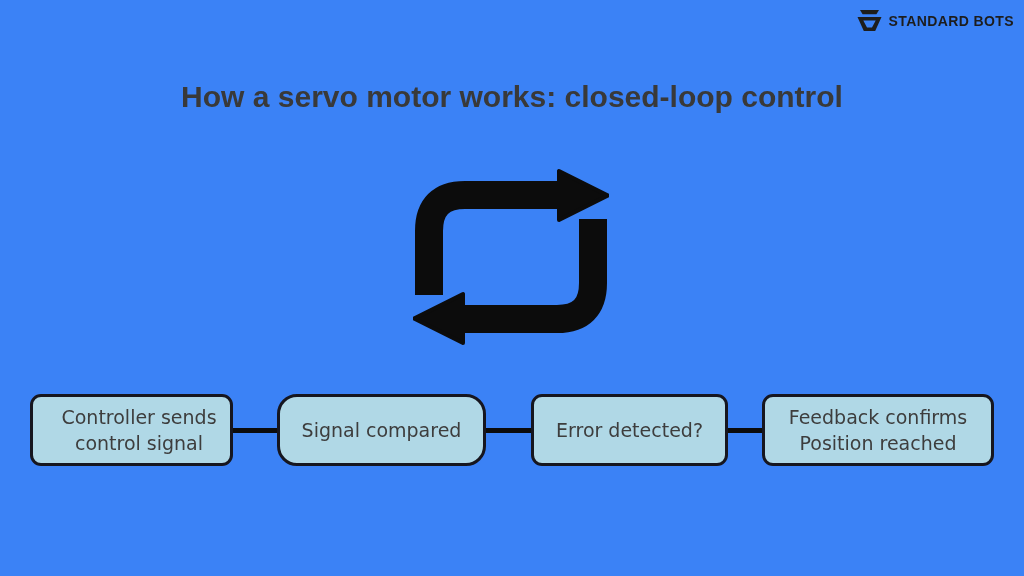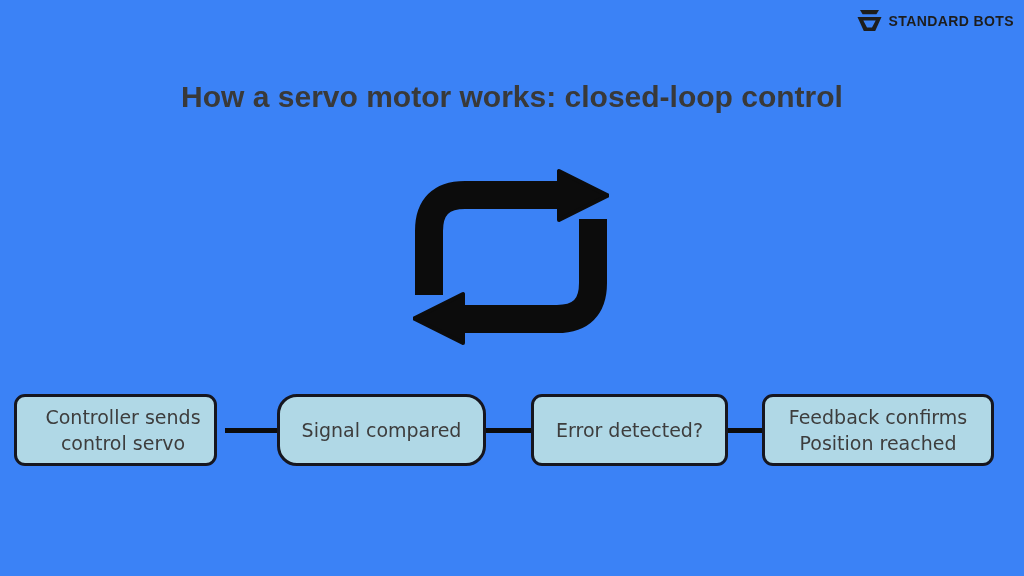--- a/index.html
+++ b/index.html
@@ -77,21 +77,21 @@
     z-index: 2;
   }
   .step span { display: block; white-space: nowrap; }
   .connector {
     position: absolute;
     top: 428px;
     height: 5px;
     background: #0c0c0c;
     z-index: 1;
   }
-  #step-1 { left: 14px;  width: 203px; padding-left: 15px; }
+  #step-1 { left: 30px;  width: 203px; padding-left: 15px; }
   #step-2 { left: 277px; width: 209px; border-radius: 20px; }
   #step-3 { left: 531px; width: 197px; }
   #step-4 { left: 762px; width: 232px; }
   #conn-1 { left: 225px; width: 60px; }
   #conn-2 { left: 478px; width: 61px; }
   #conn-3 { left: 720px; width: 50px; }
 </style>
 </head>
 <body>
 
@@ -118,21 +118,21 @@
   </svg>
 
   <div class="flow">
 
     <div class="connector" id="conn-1"></div>
     <div class="connector" id="conn-2"></div>
     <div class="connector" id="conn-3"></div>
 
     <div class="step" id="step-1">
       <span>Controller sends</span>
-      <span>control servo</span>
+      <span>control signal</span>
     </div>
 
     <div class="step" id="step-2">
       <span>Signal compared</span>
     </div>
 
     <div class="step" id="step-3">
       <span>Error detected?</span>
     </div>
 

